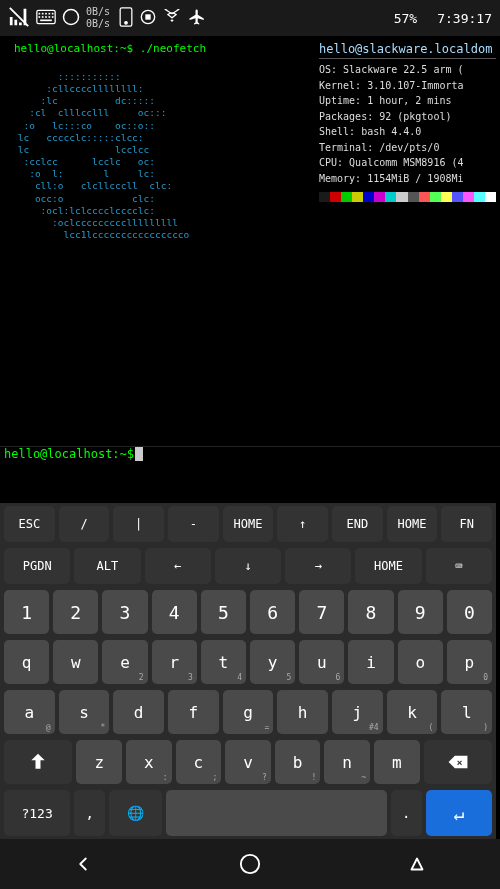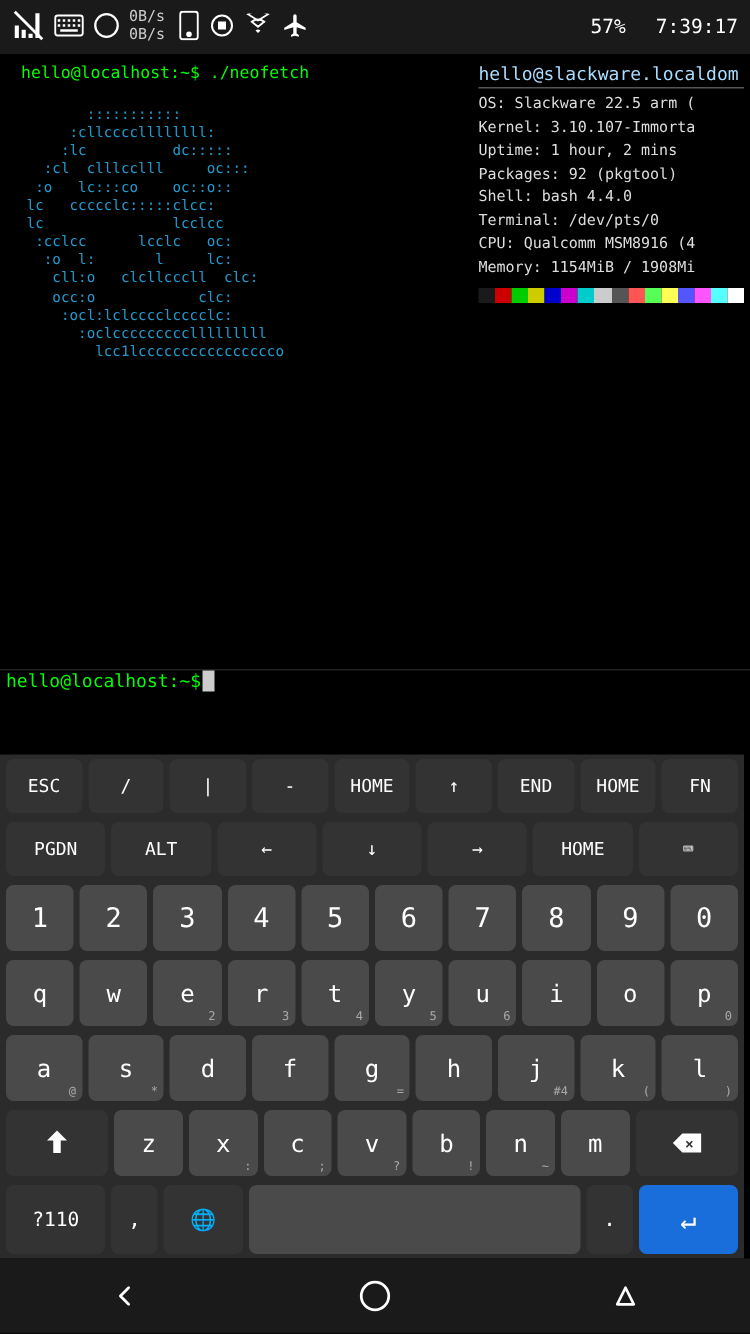--- a/index.html
+++ b/index.html
@@ -561,21 +561,21 @@
       </div>
     <div class="kb-key dark backspace-key">
       <svg width="22" height="16" viewBox="0 0 28 18" fill="white">
           <path d="M10 1L2 9l8 8h16V1H10zm8 12l-2-2-2 2-1-1 2-2-2-2 1-1 2 2 2-2 1 1-2 2 2 2-1 1z"></path>
         </svg>
     </div>
   </div>
 
   <div class="kb-row row-bottom">
     <div class="kb-key dark num-switch">
-        <span>?110</span>
+        <span>?123</span>
       </div>
     <div class="kb-key dark comma-key">
         <span>,</span>
       </div>
     <div class="kb-key dark globe-key">
         <span>🌐</span>
       </div>
     <div class="kb-key space-key"></div>
     <div class="kb-key dark period-key">
         <span>.</span>

